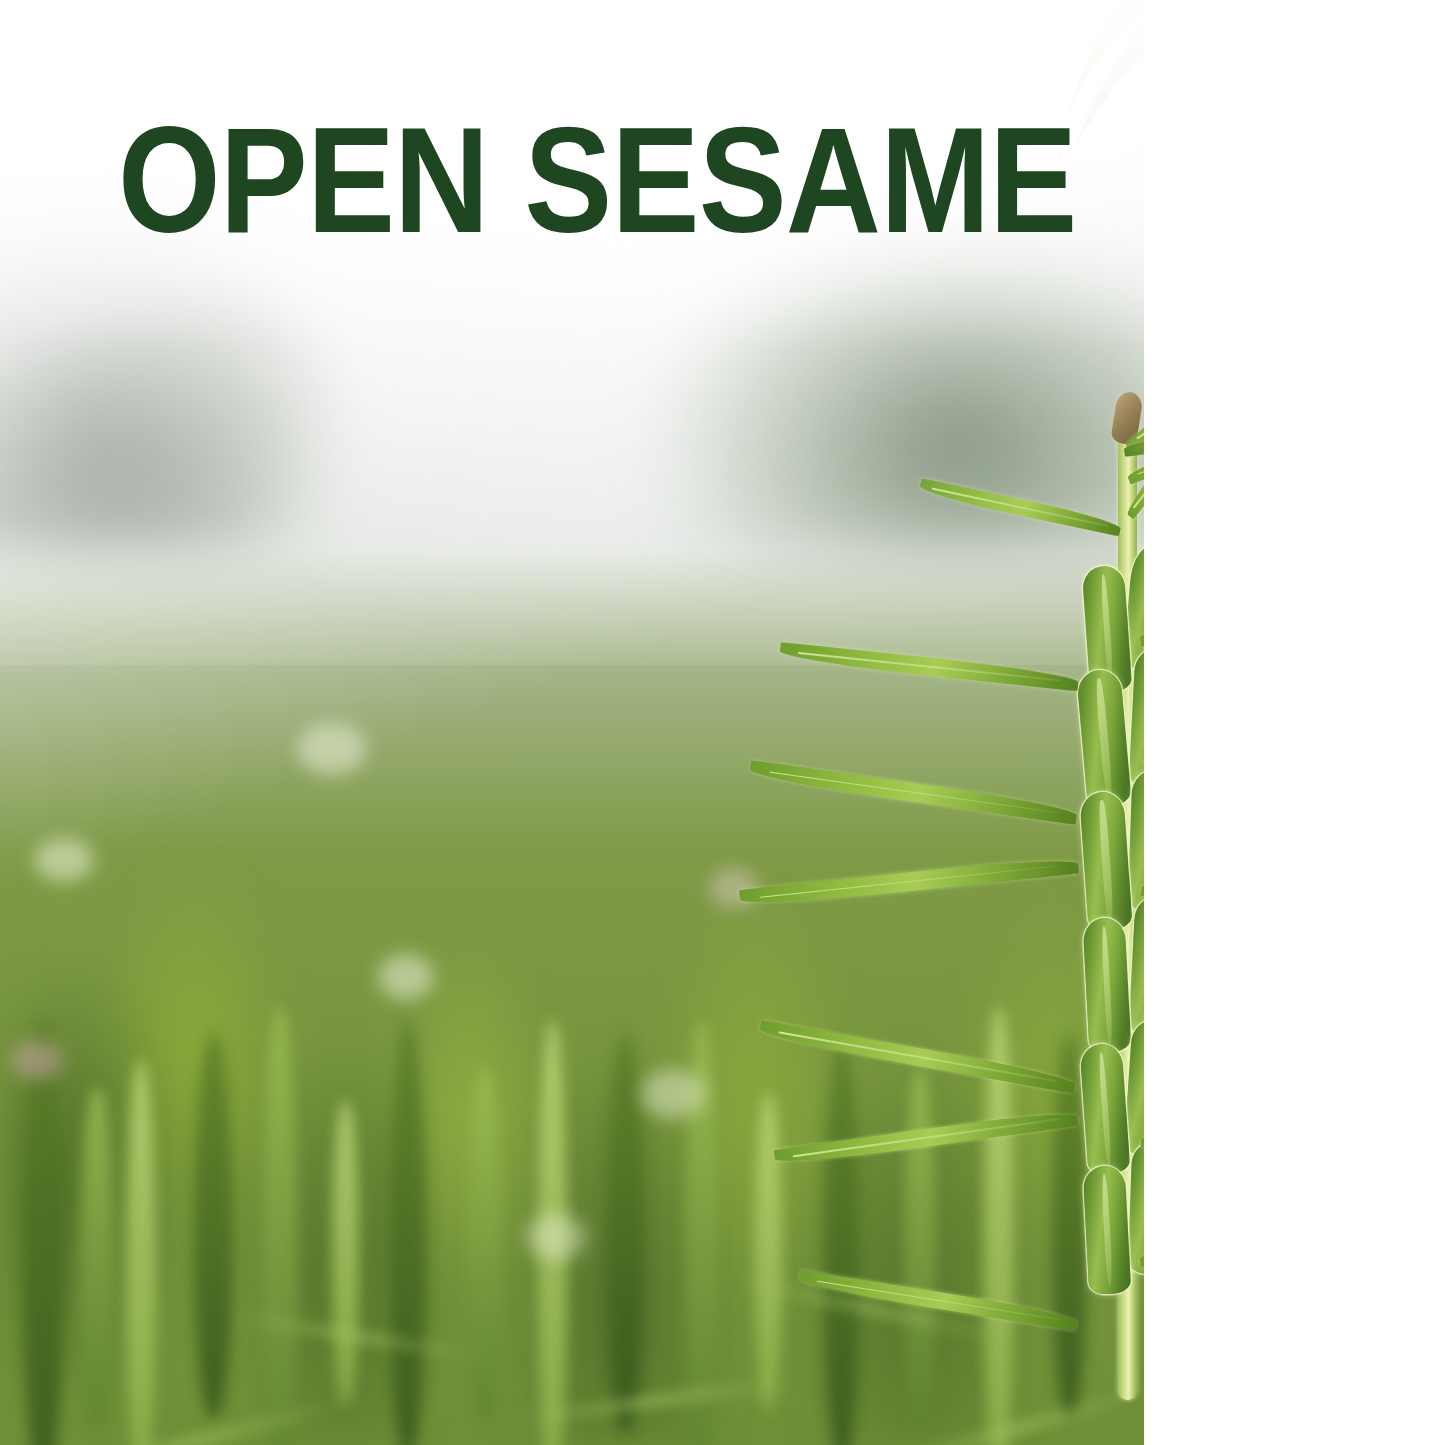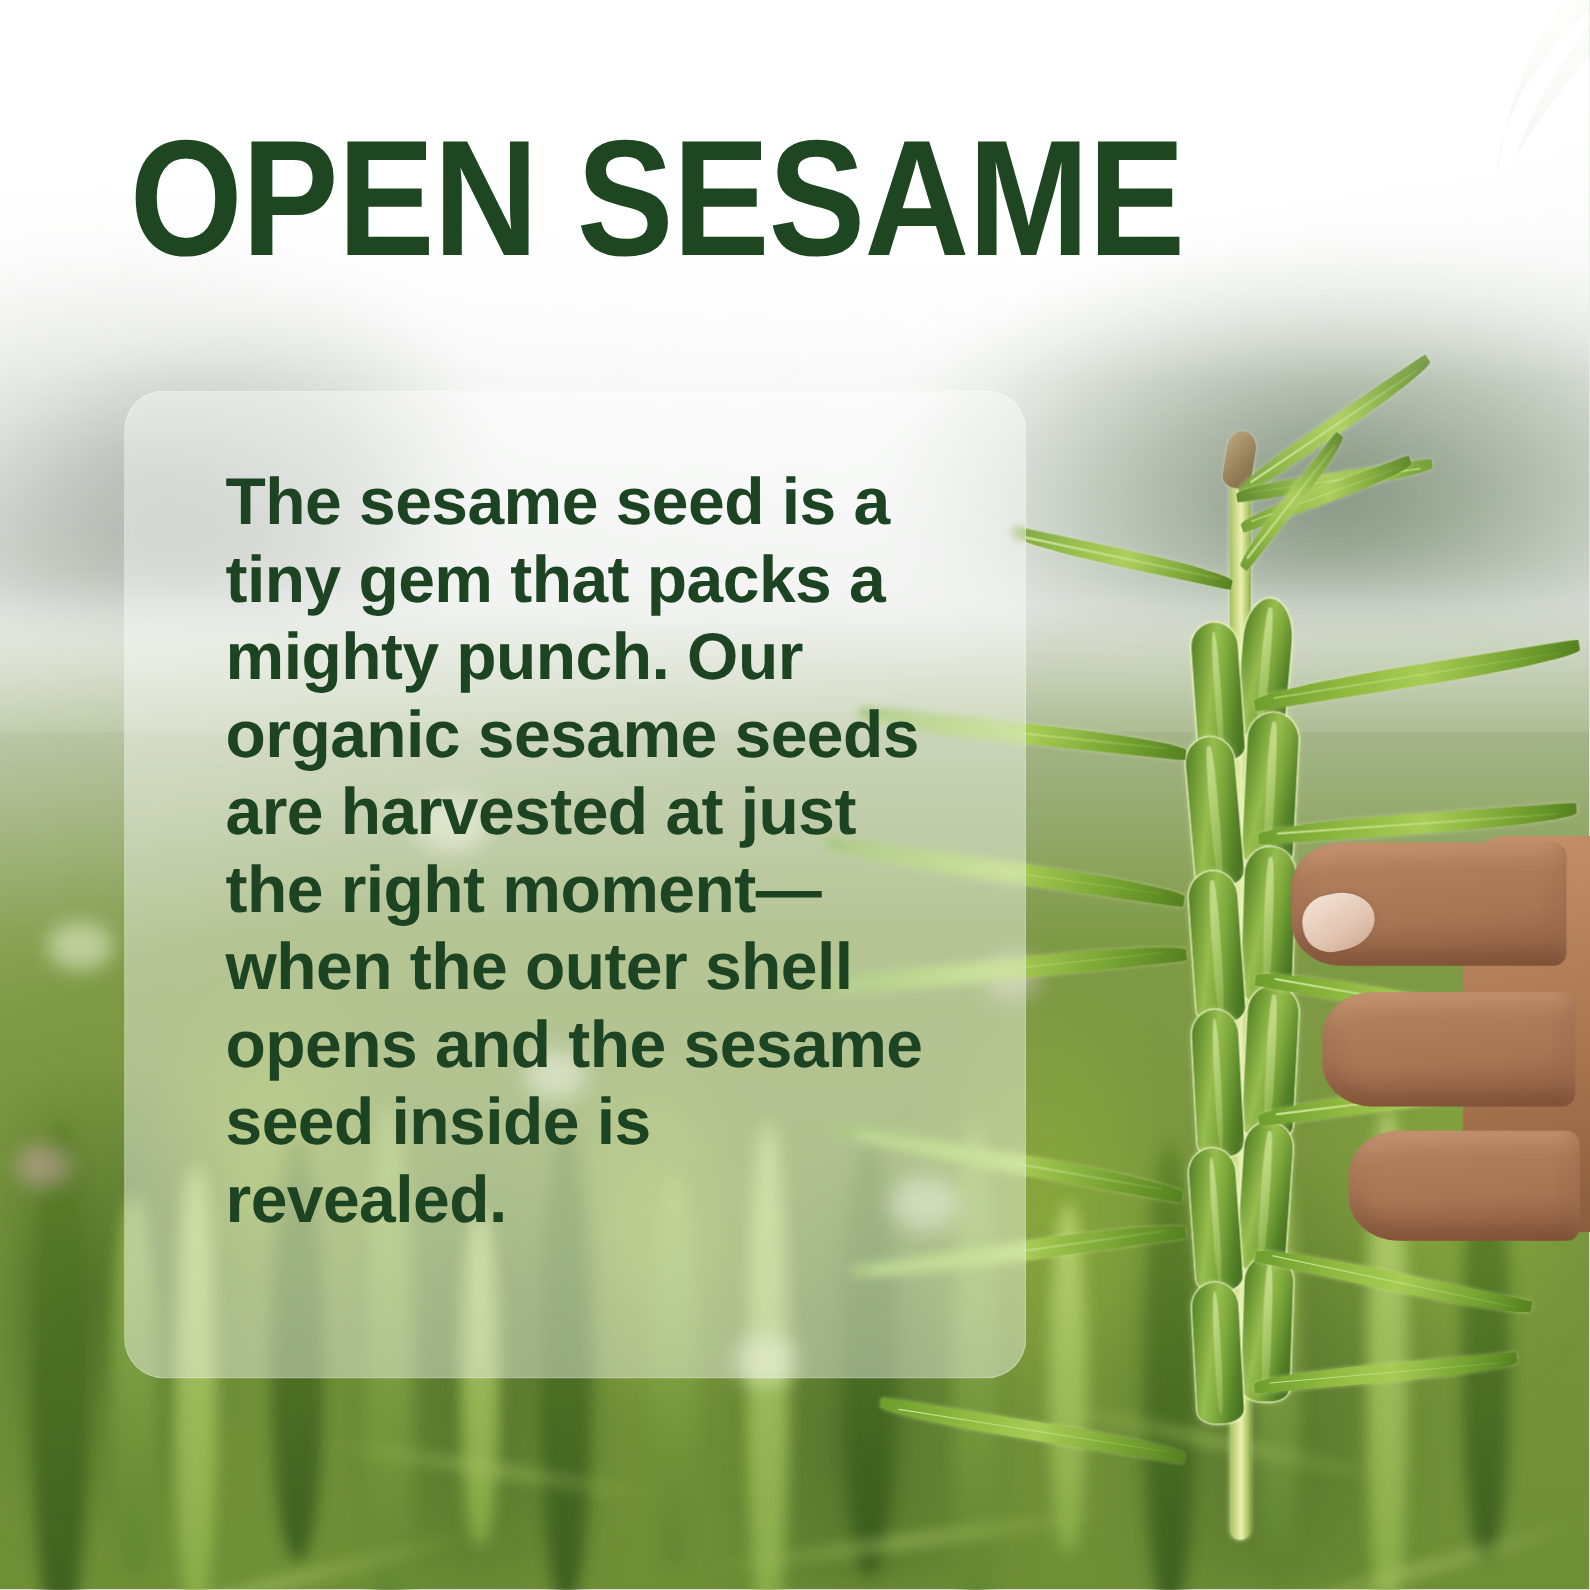--- a/index.html
+++ b/index.html
@@ -7,21 +7,21 @@
     margin: 0;
     padding: 0;
     background: #ffffff;
   }
   body {
     font-family: "Liberation Sans", sans-serif;
   }
 
   .canvas {
     position: relative;
-    width: 1445px;
+    width: 1144px;
     height: 1445px;
     overflow: hidden;
     background: #cfd4cd;
   }
 
   
   .photo {
     position: absolute;
     inset: 0;
     overflow: hidden;
@@ -349,17 +349,14 @@
       <path d="M56 168 C 58 120, 80 70, 140 16 L140 0 L120 0 C 86 48, 62 108, 56 168 Z" fill="url(#lg)"></path>
       <path d="M72 150 C 88 106, 112 62, 140 30 L140 58 C 114 86, 90 120, 72 150 Z" fill="#4f7c23" opacity="0.55"></path>
     </svg>
 
     <div class="haze"></div>
     <div class="haze-top"></div>
   </div>
 
   <h1 class="title">OPEN SESAME</h1>
 
-  <div class="card">
-    <p class="card-body">The sesame seed is a tiny gem that packs a mighty punch. Our organic sesame seeds are harvested at just the right moment—when the outer shell opens and the sesame seed inside is revealed.</p>
-  </div>
 
 </div>
 
 </body></html>

